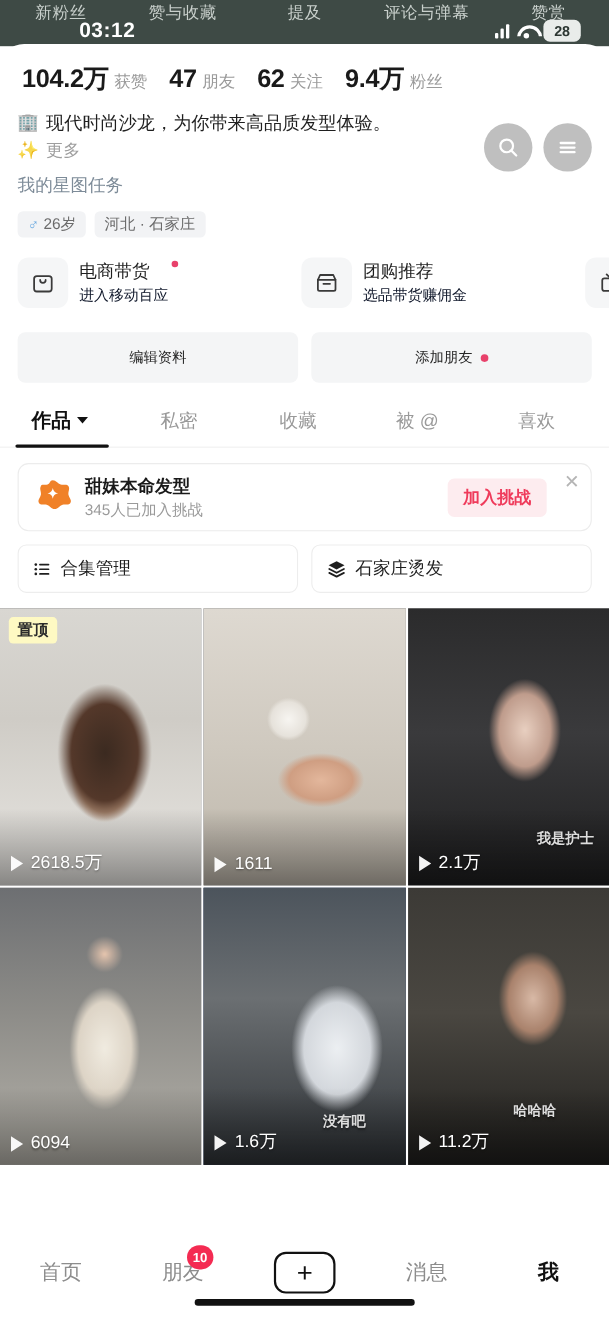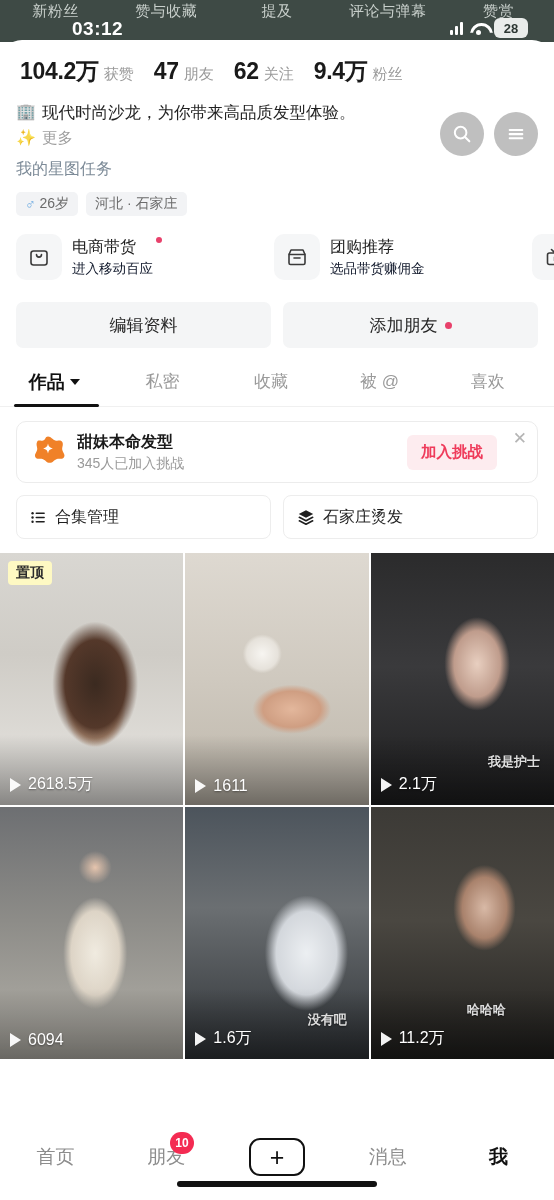--- a/index.html
+++ b/index.html
@@ -106,28 +106,28 @@
     content: ""; position: absolute; right: -9px; top: 0;
     width: 6px; height: 6px; border-radius: 50%; background: #e8416b;
   }
   .svc-sub { font-size: 13.5px; color: #0f172a; white-space: nowrap; }
 
   
   .act-row { display: flex; gap: 12px; padding: 22px 16px 0 16px; }
   .act {
     flex: 1; height: 46px; background: #f4f5f6; border-radius: 7px;
     display: flex; align-items: center; justify-content: center; gap: 7px;
-    font-size: 17px; color: #262626; border: none; cursor: pointer;
+    font-size: 13px; color: #262626; border: none; cursor: pointer;
     font-family: inherit;
   }
   .reddot { width: 7px; height: 7px; border-radius: 50%; background: #e8416b; }
 
   
   .tabs {
-    display: flex; align-items: flex-start; padding: 22px 12px 0 0;
+    display: flex; align-items: center; padding: 22px 12px 0 0;
     border-bottom: 1px solid #f0f0f0; position: relative;
   }
   .tab {
     flex: 1; text-align: center; font-size: 17px; color: #9a9a9a;
     padding-bottom: 12px; display: flex; align-items: center;
     justify-content: center; gap: 5px; cursor: pointer;
   }
   .tab.active { color: #111; font-weight: 700; font-size: 18px; }
   .caret {
     width: 0; height: 0; border-left: 5px solid transparent;
@@ -458,21 +458,21 @@
           <span class="ptri"></span>
           <span>6094</span>
         </div>
       </div>
 
       <div class="cell selected">
         <div class="thumb" style="background:
                radial-gradient(ellipse 52px 72px at 66% 58%, #eceff2 0%, #d3d7dc 58%, rgba(0,0,0,0) 80%),
                linear-gradient(180deg, #4c545c 0%, #6b6f72 40%, #2e3236 100%);"></div>
         <div class="shade"></div>
-        <span class="vcap" style="right:22px; bottom:30px;">没有吧</span>
+        <span class="vcap" style="right:36px; bottom:30px;">没有吧</span>
         <div class="plays">
           <span class="ptri"></span>
           <span>1.6万</span>
         </div>
       </div>
 
       <div class="cell">
         <div class="thumb" style="background:
                radial-gradient(ellipse 40px 55px at 62% 40%, #d8b9a6 0%, #a9826c 55%, rgba(0,0,0,0) 78%),
                linear-gradient(180deg, #3c3a36 0%, #4a4741 45%, #1f1e1c 100%);"></div>

